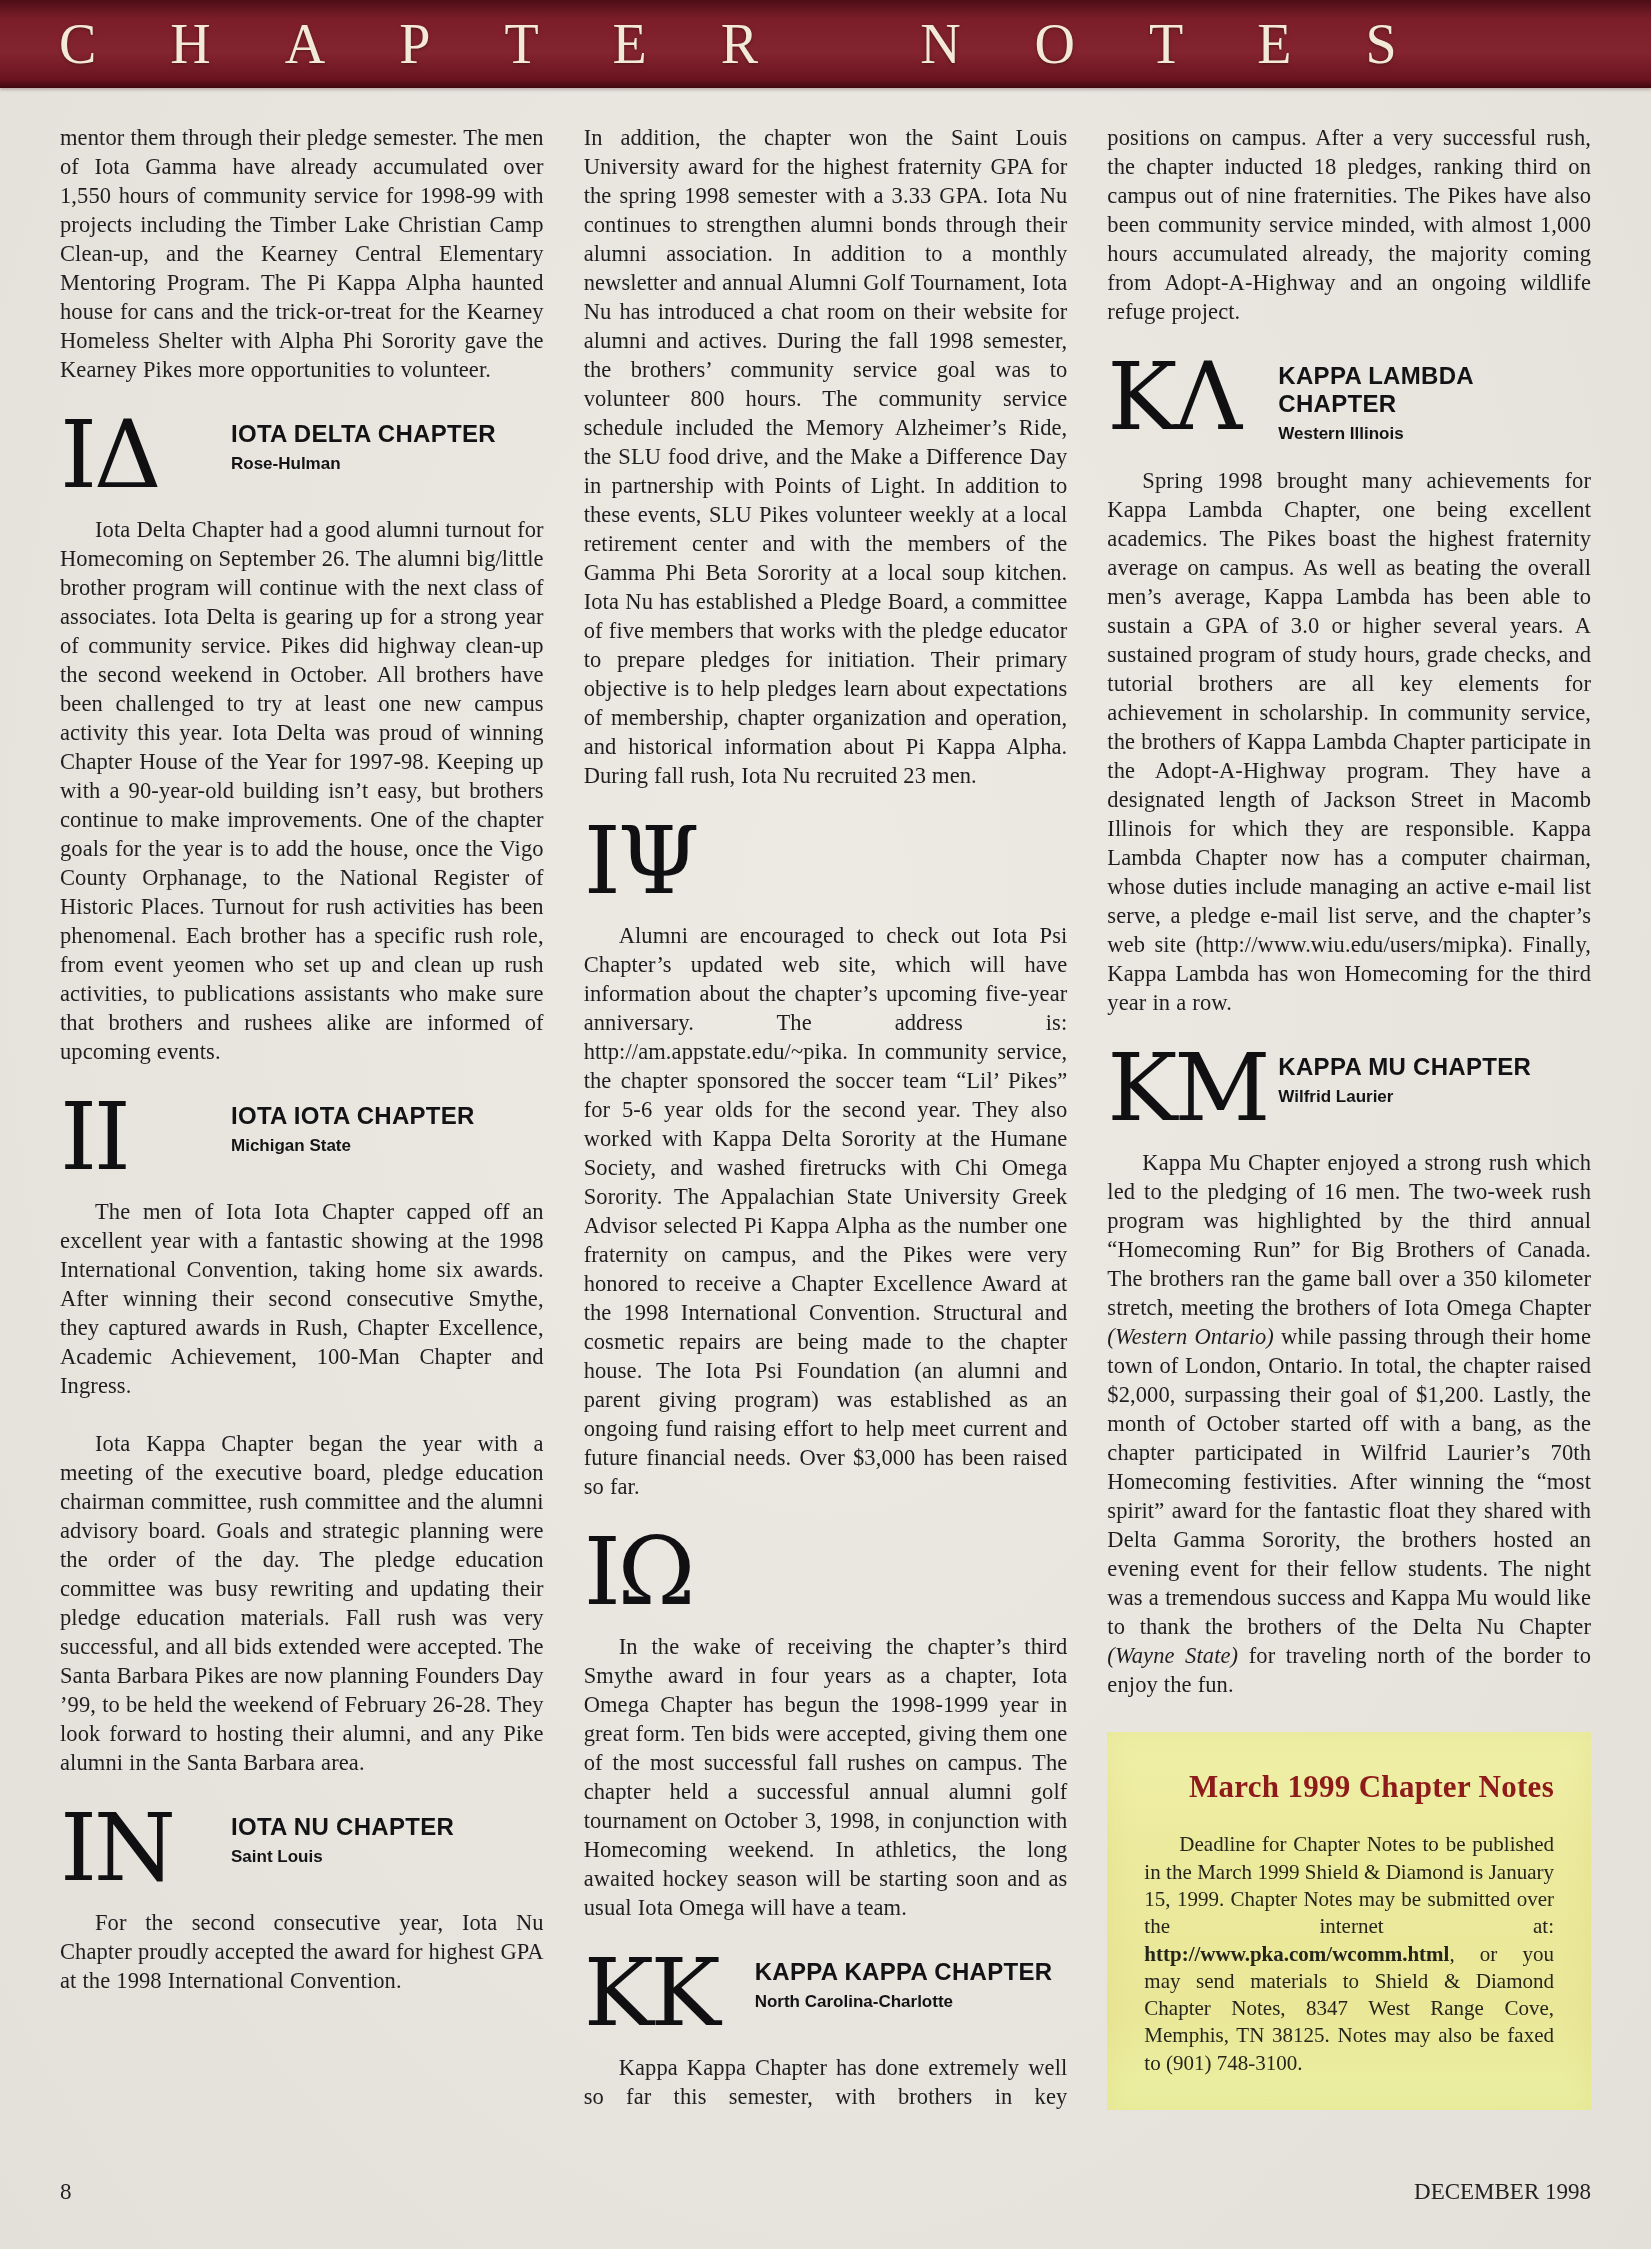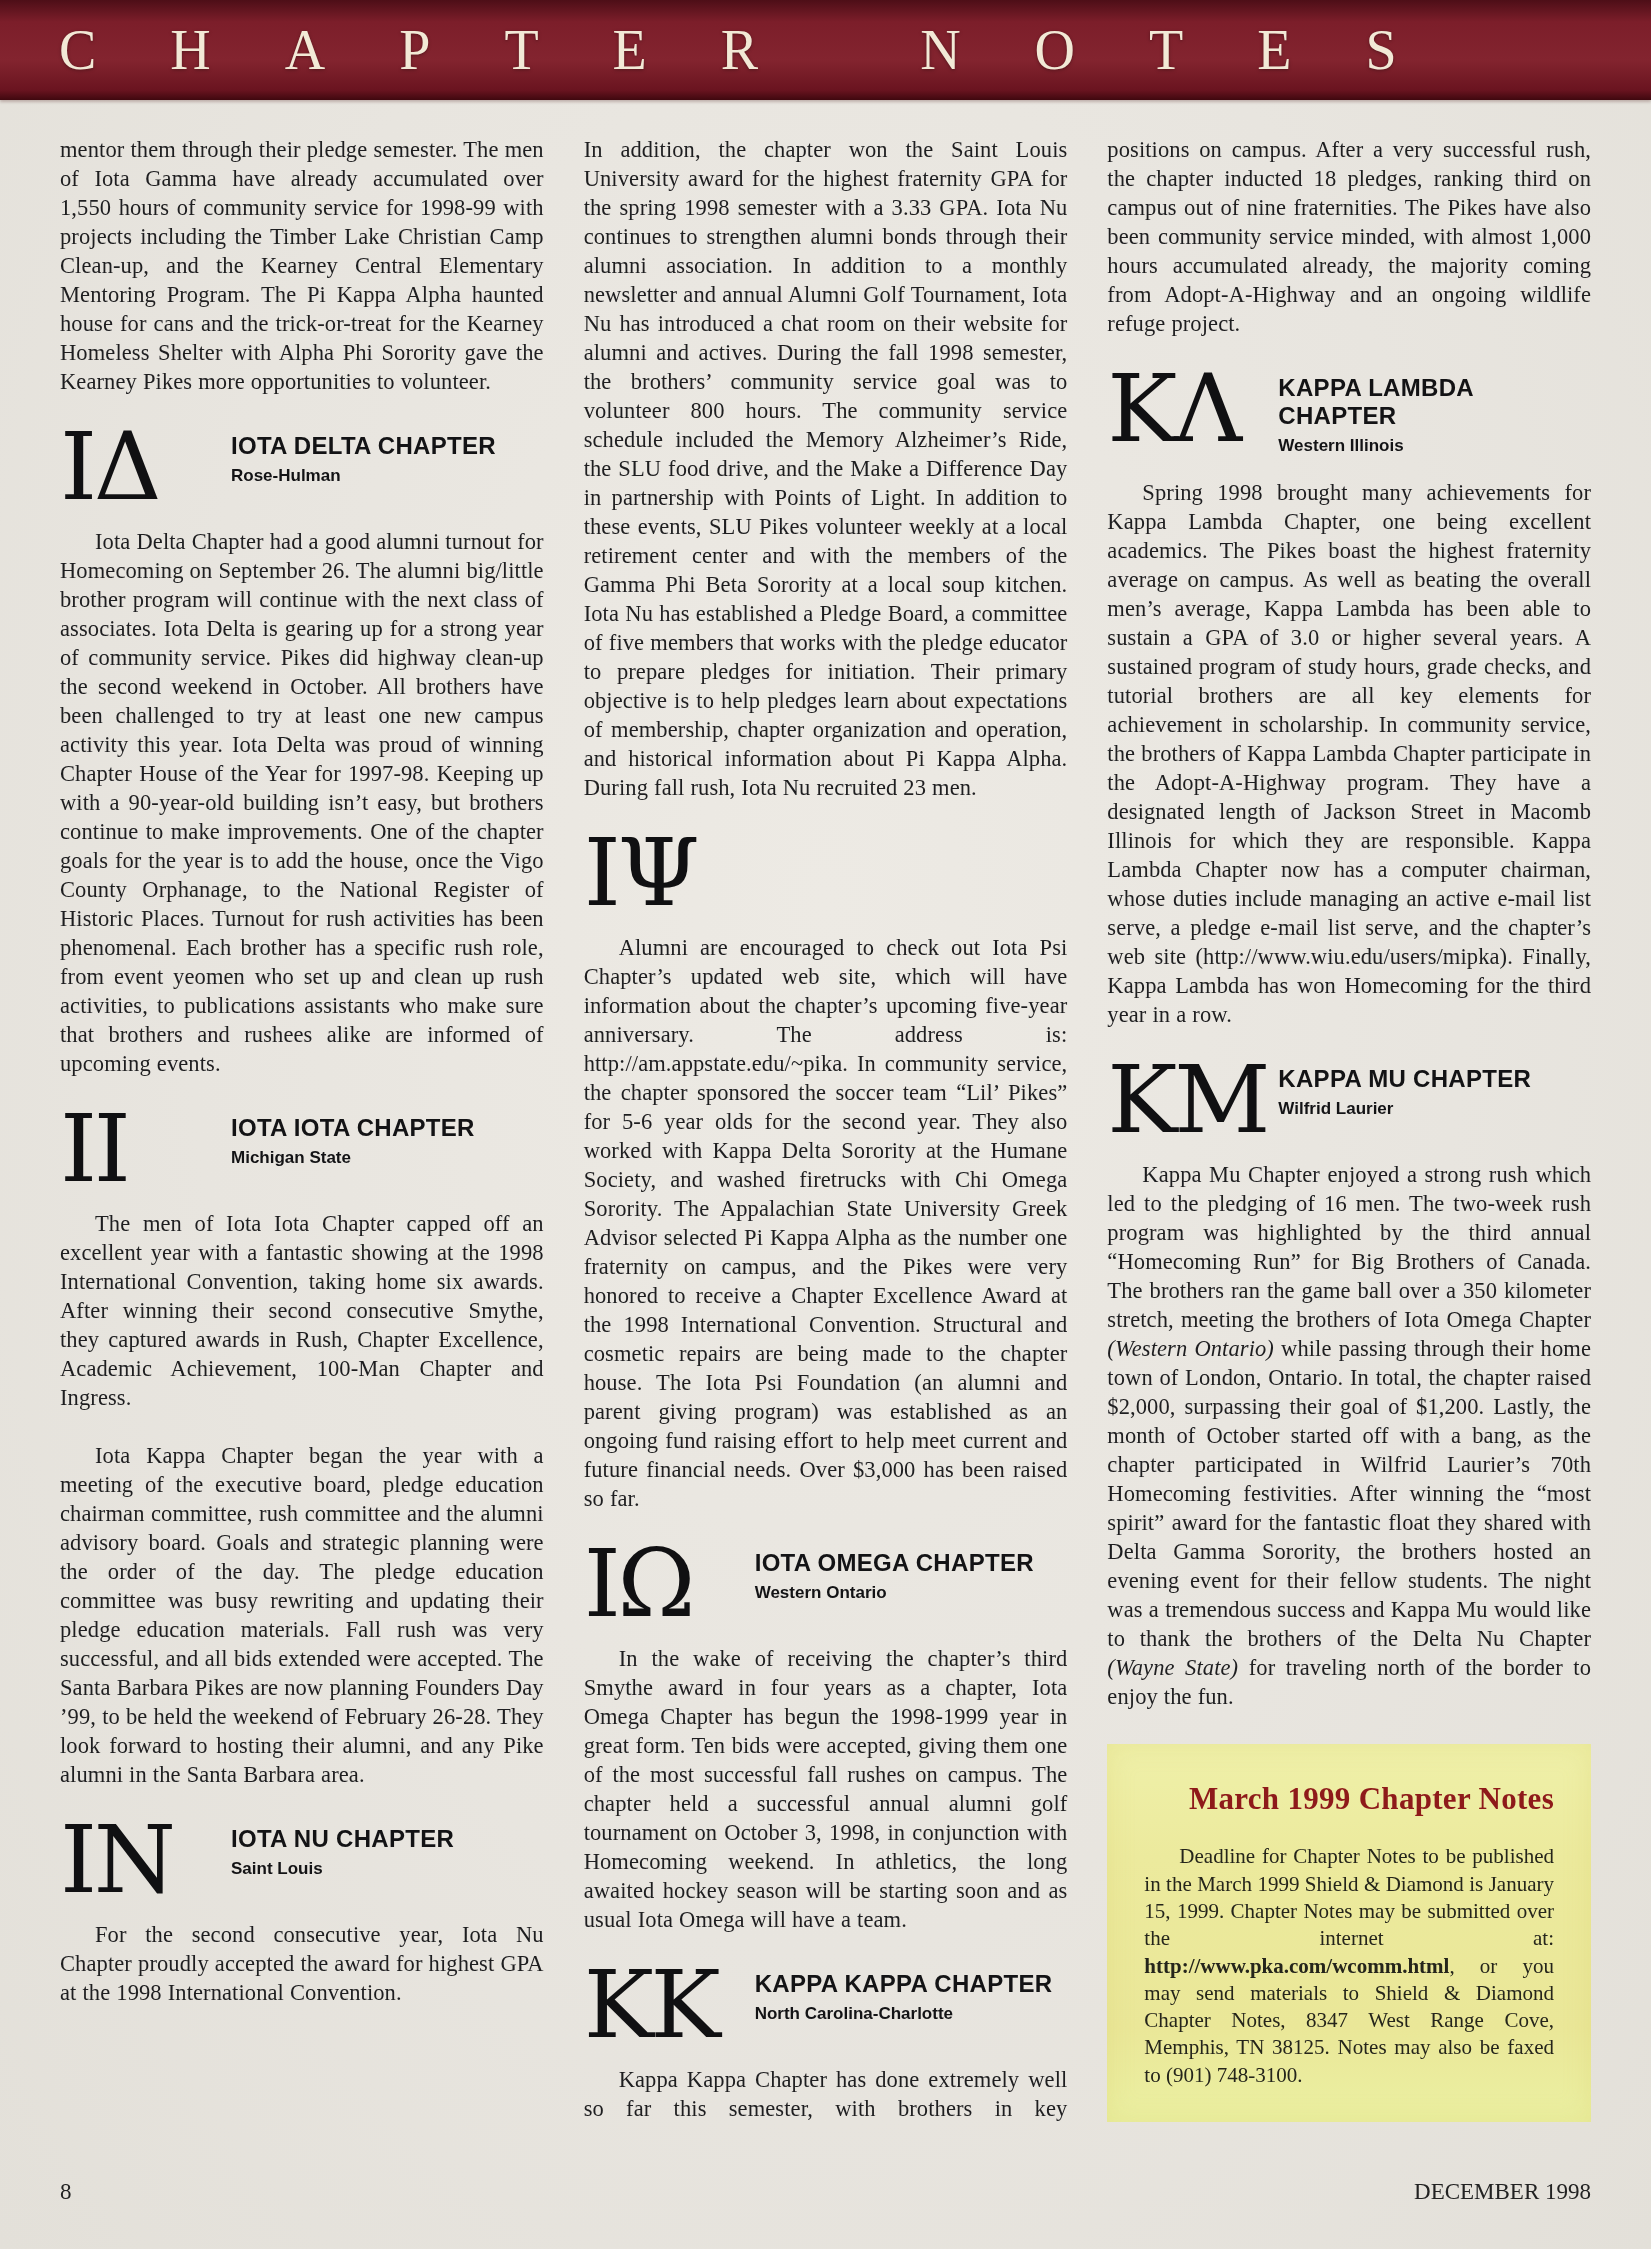--- a/index.html
+++ b/index.html
@@ -6,21 +6,21 @@
   .page{
     position:relative;
     width:1651px;height:2250px;
     margin:0 auto;
     background:radial-gradient(ellipse at 50% 40%, #edeae4 0%, #e8e5df 55%, #e3e0d9 100%);
     font-family:"Liberation Serif", serif;
     color:#1e1e20;
     overflow:hidden;
   }
   .banner{
-    height:100px;
+    height:88px;
     background:linear-gradient(180deg,#4d0e17 0%,#7c1e2a 22%,#83242f 60%,#6a1420 90%,#3f080f 100%);
     display:flex;align-items:center;
     box-shadow:0 2px 2.7px rgba(70,20,20,.25);
   }
   .banner-title{
     font-size:56px;
     letter-spacing:74px;
     color:#f2e9d6;
     padding-left:59px;
     white-space:nowrap;
@@ -150,24 +150,20 @@
       <div class="section">
         <div class="sec-head">
           <div class="greek">ΙΨ</div>
         </div>
         <p class="para indent">Alumni are encouraged to check out Iota Psi Chapter’s updated web site, which will have information about the chapter’s upcoming five-year anniversary. The address is: http://am.appstate.edu/~pika. In community service, the chapter sponsored the soccer team “Lil’ Pikes” for 5-6 year olds for the second year. They also worked with Kappa Delta Sorority at the Humane Society, and washed firetrucks with Chi Omega Sorority. The Appalachian State University Greek Advisor selected Pi Kappa Alpha as the number one fraternity on campus, and the Pikes were very honored to receive a Chapter Excellence Award at the 1998 International Convention. Structural and cosmetic repairs are being made to the chapter house. The Iota Psi Foundation (an alumni and parent giving program) was established as an ongoing fund raising effort to help meet current and future financial needs. Over $3,000 has been raised so far.</p>
       </div>
 
       <div class="section">
         <div class="sec-head">
           <div class="greek">ΙΩ</div>
-          <div class="head-text">
-            <div class="h1">IOTA OMEGA CHAPTER</div>
-            <div class="h2">Western Ontario</div>
-          </div>
         </div>
         <p class="para indent">In the wake of receiving the chapter’s third Smythe award in four years as a chapter, Iota Omega Chapter has begun the 1998-1999 year in great form. Ten bids were accepted, giving them one of the most successful fall rushes on campus. The chapter held a successful annual alumni golf tournament on October 3, 1998, in conjunction with Homecoming weekend. In athletics, the long awaited hockey season will be starting soon and as usual Iota Omega will have a team.</p>
       </div>
 
       <div class="section">
         <div class="sec-head">
           <div class="greek">ΚΚ</div>
           <div class="head-text">
             <div class="h1">KAPPA KAPPA CHAPTER</div>
             <div class="h2">North Carolina-Charlotte</div>

